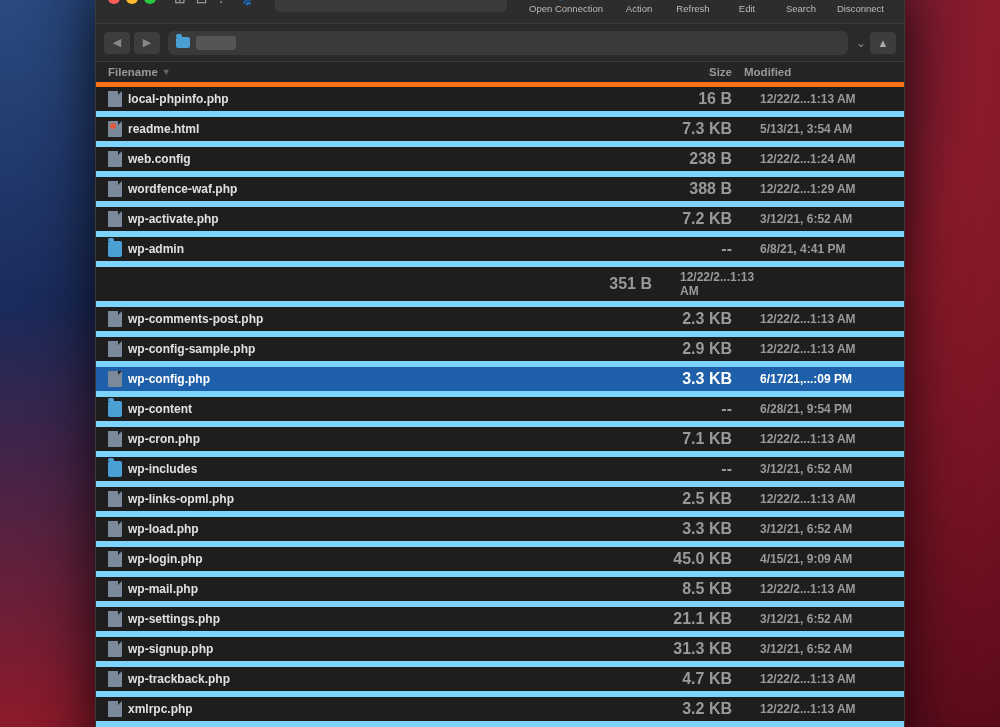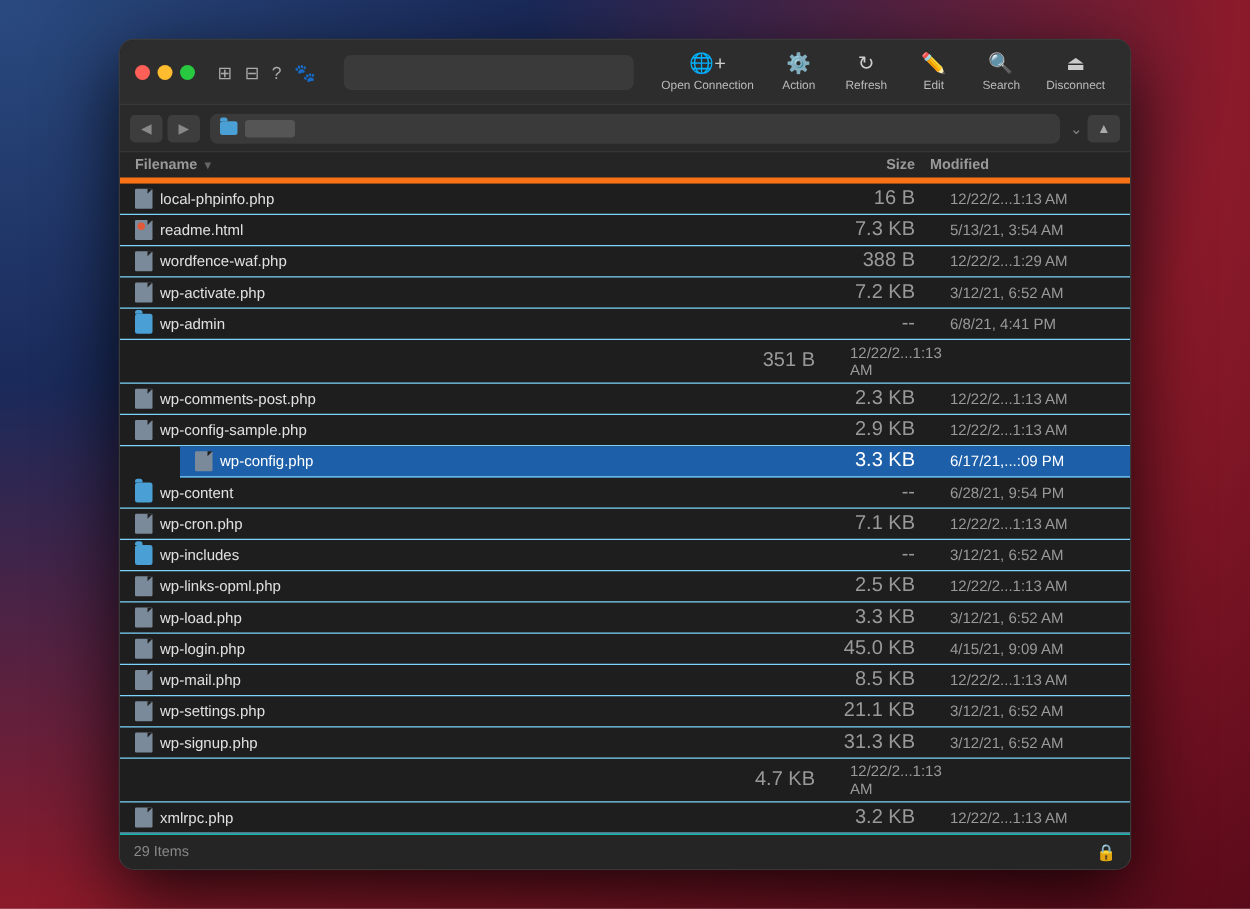--- a/index.html
+++ b/index.html
@@ -175,24 +175,25 @@
     }
     .file-header-col.filename { display: flex; align-items: center; gap: 4px; }
     .file-header-col.size { text-align: right; }
     .file-header-col.modified { padding-left: 12px; }
     .sort-arrow { color: #666; font-size: 9px; }
     .file-row {
       display: grid;
       grid-template-columns: 1fr 80px 160px;
       padding: 3px 12px;
       align-items: center;
-      border-bottom: 1px solid #7dd3fc;
+      border-bottom: 6px solid #7dd3fc;
       cursor: pointer;
-    }
-    .file-row.selected { background: #1d5fa8; margin-left: 48px; }
+      font-weight: bold;
+    }
+    .file-row.selected { background: #1d5fa8; }
     .file-row.selected .file-name,
     .file-row.selected .file-size,
     .file-row.selected .file-date { color: #fff; }
     .file-cell-name {
       display: flex;
       align-items: center;
       gap: 6px;
     }
     .file-icon {
       width: 14px;
@@ -359,20 +360,28 @@
           <div class="file-icon readme">
             <div class="readme-dot"></div>
           </div>
           <span class="file-name">readme.html</span>
         </div>
         <div class="file-size">7.3 KB</div>
         <div class="file-date">5/13/21, 3:54 AM</div>
       </div>
       <div class="file-row">
         <div class="file-cell-name">
+          <div class="file-icon config"></div>
+          <span class="file-name">web.config</span>
+        </div>
+        <div class="file-size">238 B</div>
+        <div class="file-date">12/22/2...1:24 AM</div>
+      </div>
+      <div class="file-row">
+        <div class="file-cell-name">
           <div class="file-icon php"></div>
           <span class="file-name">wordfence-waf.php</span>
         </div>
         <div class="file-size">388 B</div>
         <div class="file-date">12/22/2...1:29 AM</div>
       </div>
       <div class="file-row">
         <div class="file-cell-name">
           <div class="file-icon php"></div>
           <span class="file-name">wp-activate.php</span>
@@ -482,20 +491,24 @@
       </div>
       <div class="file-row">
         <div class="file-cell-name">
           <div class="file-icon php"></div>
           <span class="file-name">wp-signup.php</span>
         </div>
         <div class="file-size">31.3 KB</div>
         <div class="file-date">3/12/21, 6:52 AM</div>
       </div>
       <div class="file-row">
+        <div class="file-cell-name">
+          <div class="file-icon php"></div>
+          <span class="file-name">wp-trackback.php</span>
+        </div>
         <div class="file-size">4.7 KB</div>
         <div class="file-date">12/22/2...1:13 AM</div>
       </div>
       <div class="file-row">
         <div class="file-cell-name">
           <div class="file-icon php"></div>
           <span class="file-name">xmlrpc.php</span>
         </div>
         <div class="file-size">3.2 KB</div>
         <div class="file-date">12/22/2...1:13 AM</div>

